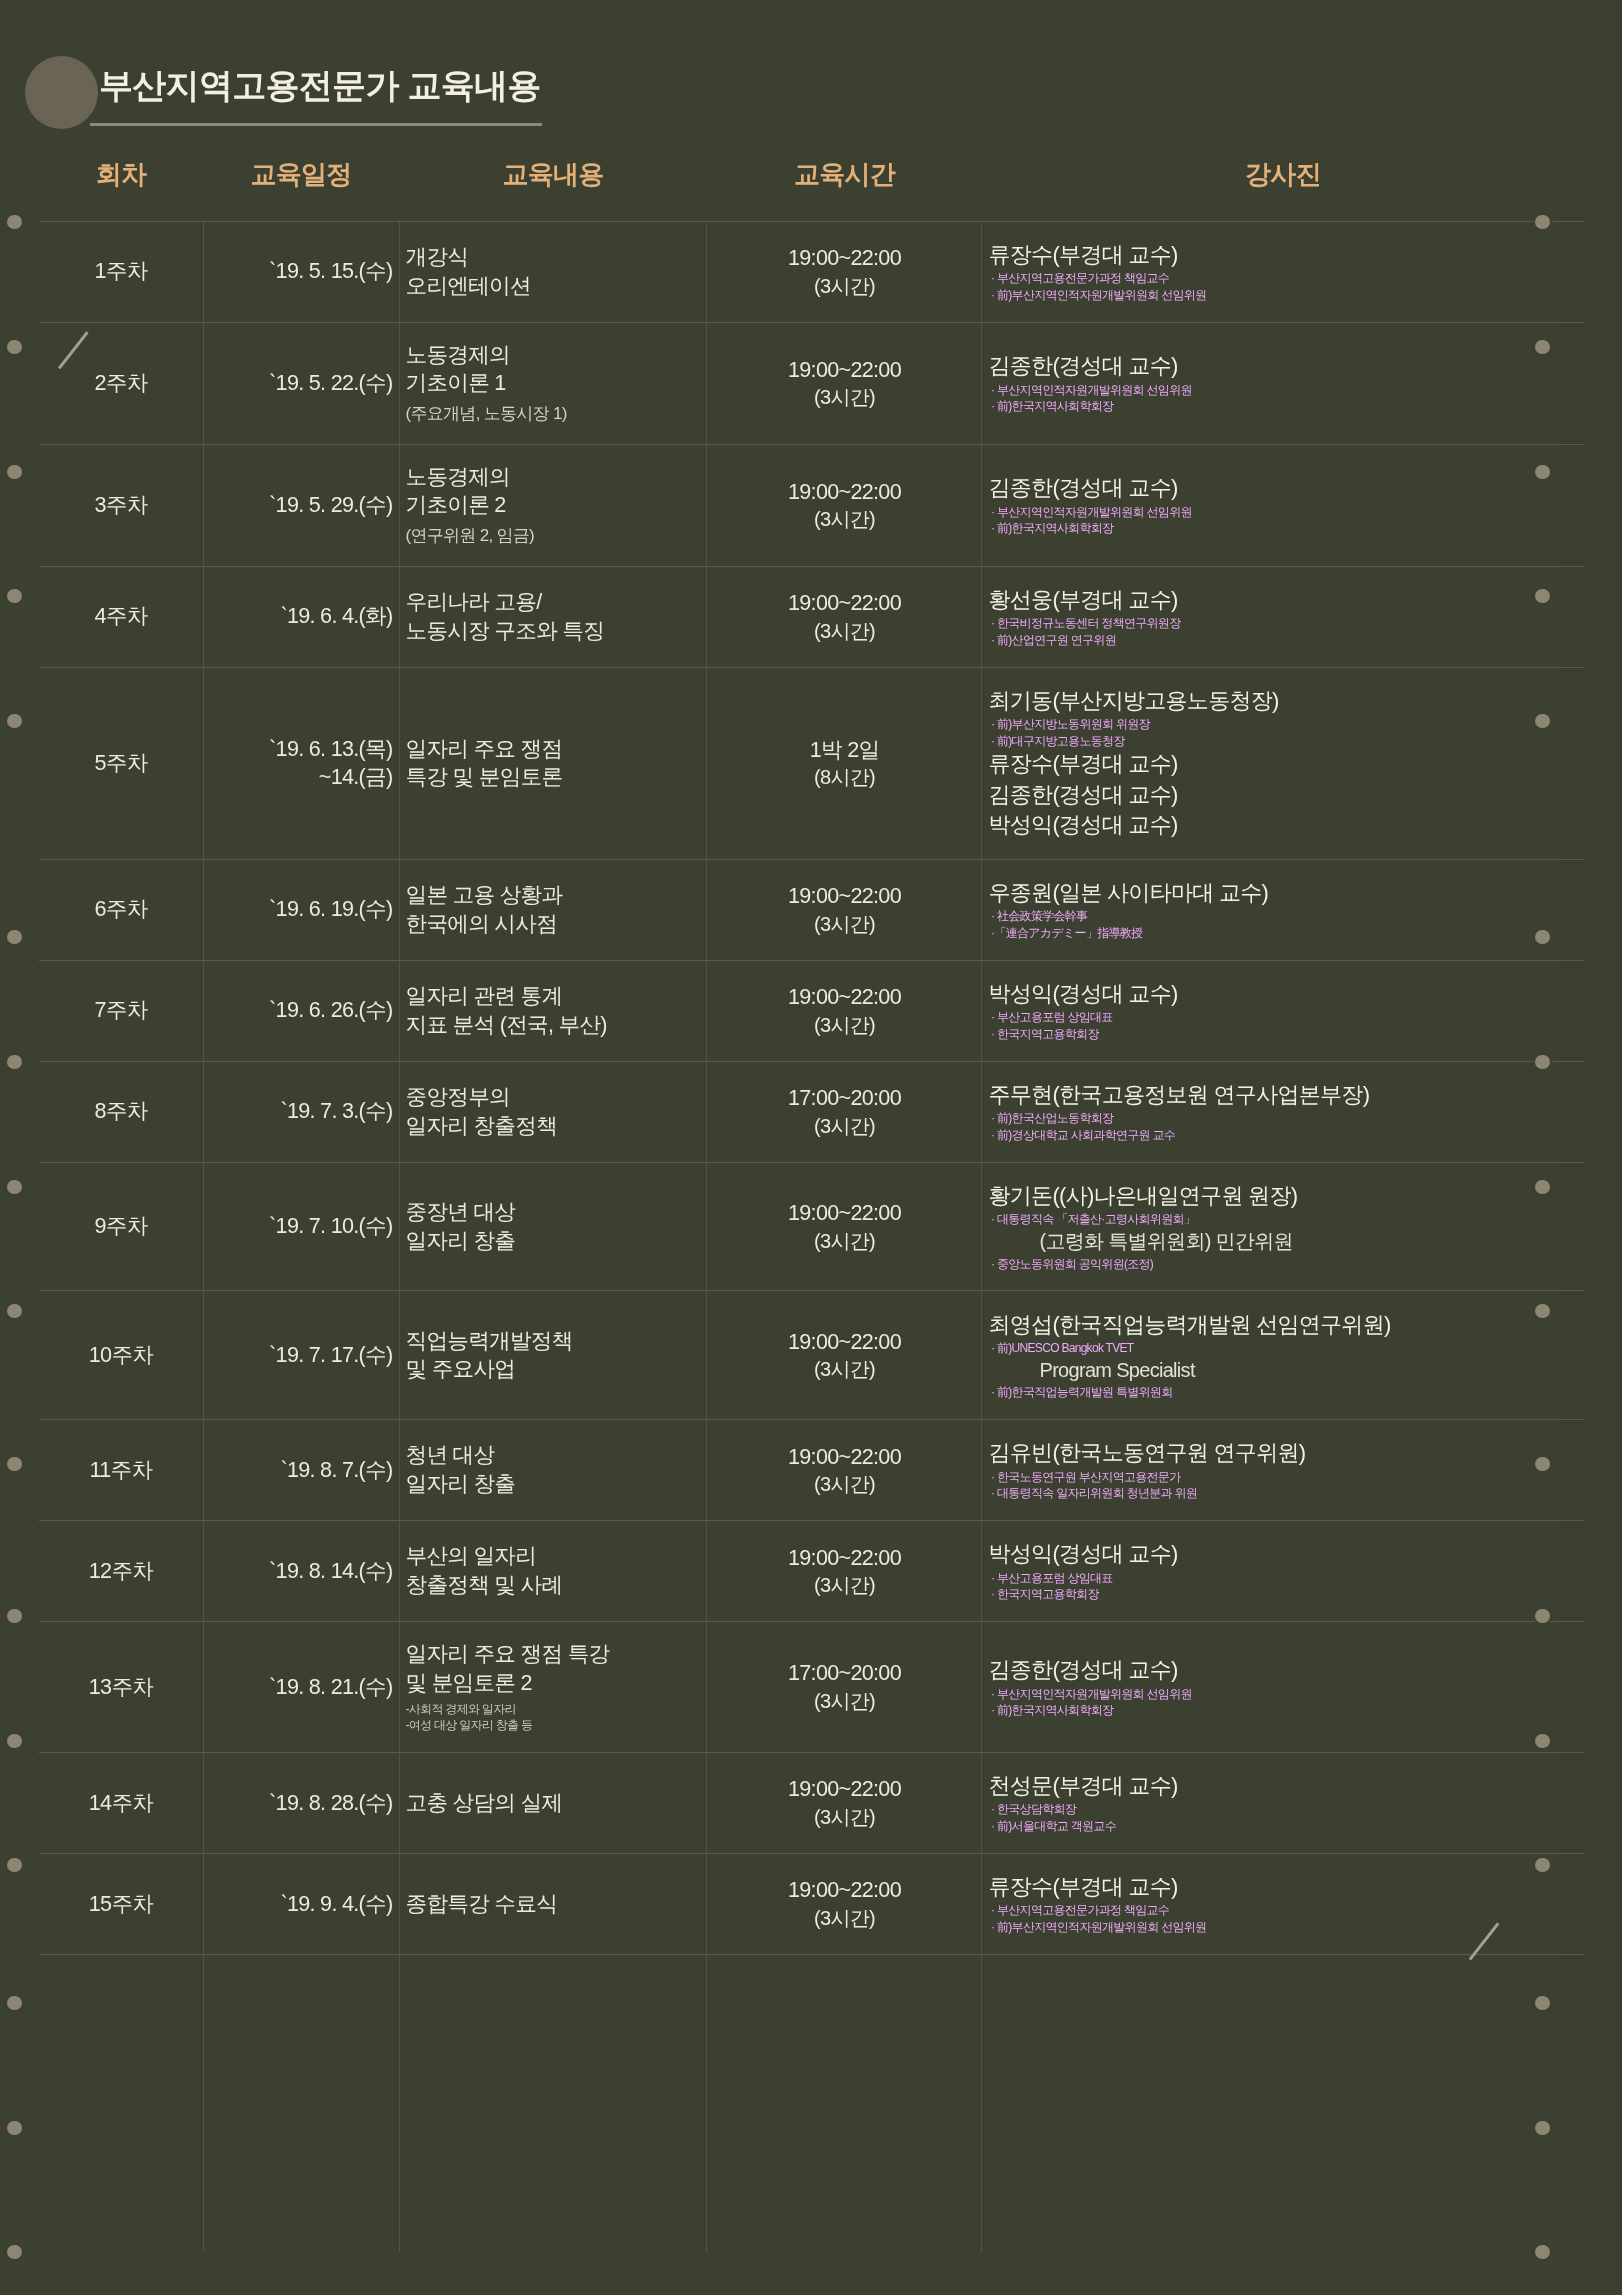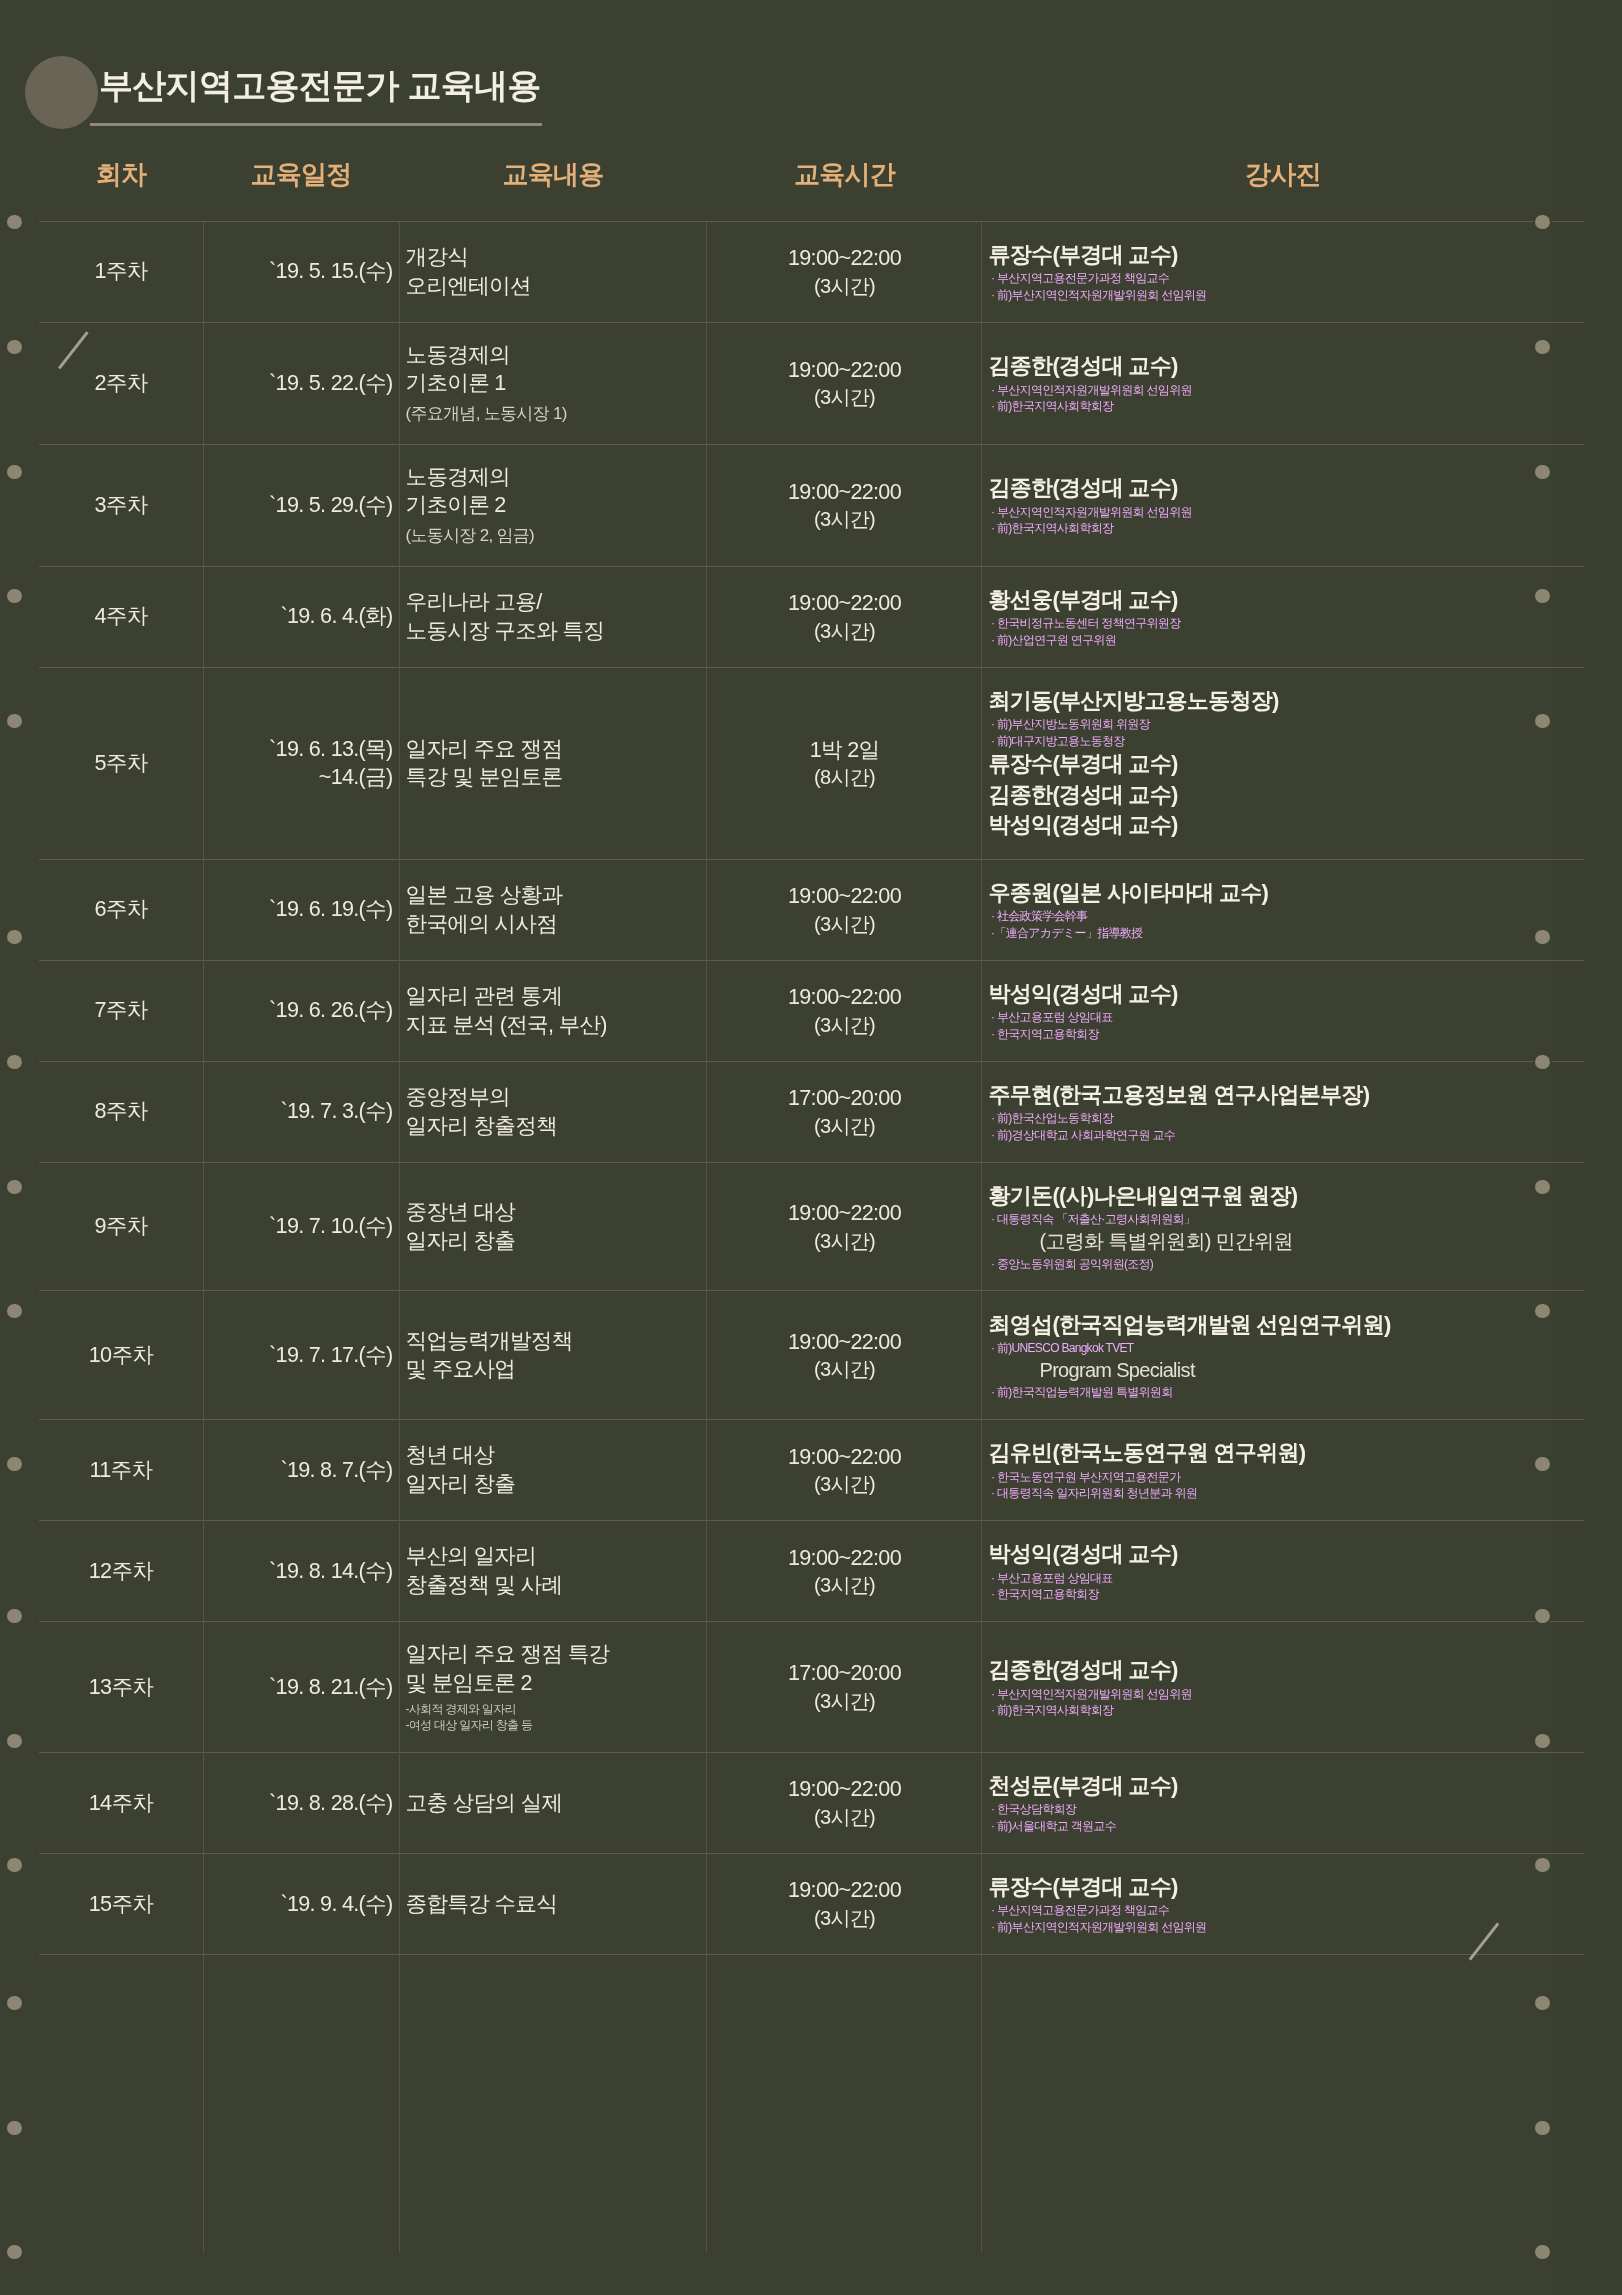--- a/index.html
+++ b/index.html
@@ -137,21 +137,20 @@
   .cell-lecturer {
     text-align: left;
     padding-left: 23.6px;
     font-size: 21.6px;
   }
   .cell-lecturer .name {
     display: block;
     font-size: 22px;
     color: #f4f0e5;
     margin-bottom: 1.3px;
-    font-weight: bold;
   }
   .cell-lecturer .bullet {
     display: block;
     font-size: 12px;
     color: #f0abfc;
     padding-left: 2.6px;
     line-height: 1.38;
   }
   .cell-lecturer .cont {
     display: block;
@@ -256,21 +255,21 @@
             <td class="cell-lecturer">
               <span class="name">김종한(경성대 교수)</span>
               <span class="bullet">· 부산지역인적자원개발위원회 선임위원</span>
               <span class="bullet">· 前)한국지역사회학회장</span>
             </td>
           </tr>
           <tr>
             <td class="cell-week">3주차</td>
             <td class="cell-date">`19. 5. 29.(수)</td>
             <td class="cell-topic"><span>노동경제의
-기초이론 2</span><span class="sub">(노동시장 2, 임금)</span></td>
+기초이론 2</span><span class="sub">(연구위원 2, 임금)</span></td>
             <td class="cell-time"><span>19:00~22:00</span><span class="dur">(3시간)</span></td>
             <td class="cell-lecturer">
               <span class="name">김종한(경성대 교수)</span>
               <span class="bullet">· 부산지역인적자원개발위원회 선임위원</span>
               <span class="bullet">· 前)한국지역사회학회장</span>
             </td>
           </tr>
           <tr>
             <td class="cell-week">4주차</td>
             <td class="cell-date">`19. 6. 4.(화)</td>

